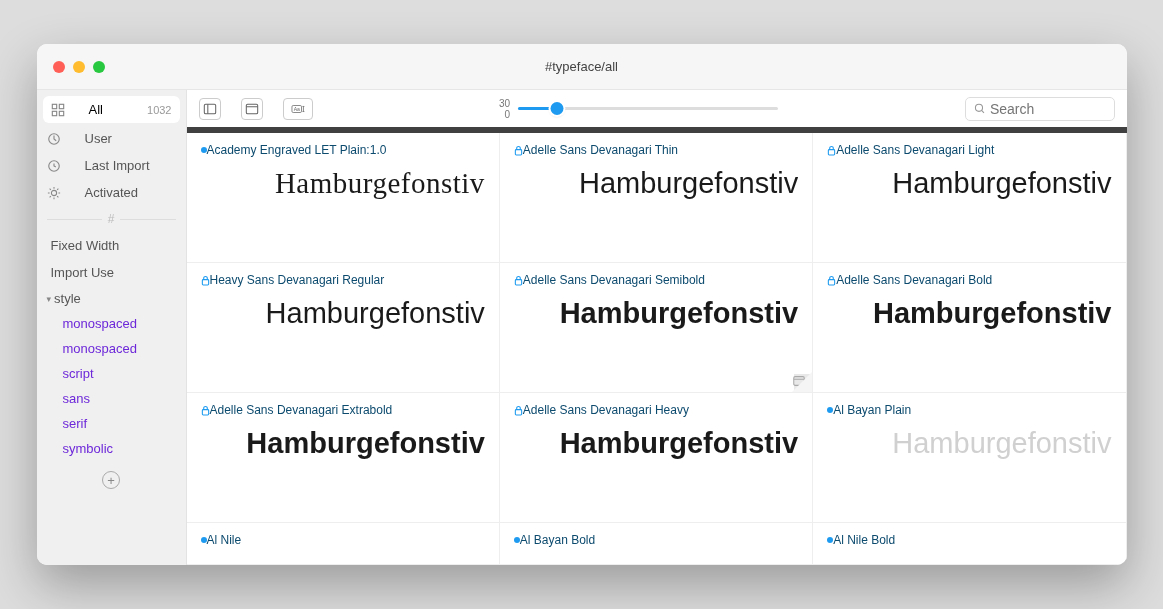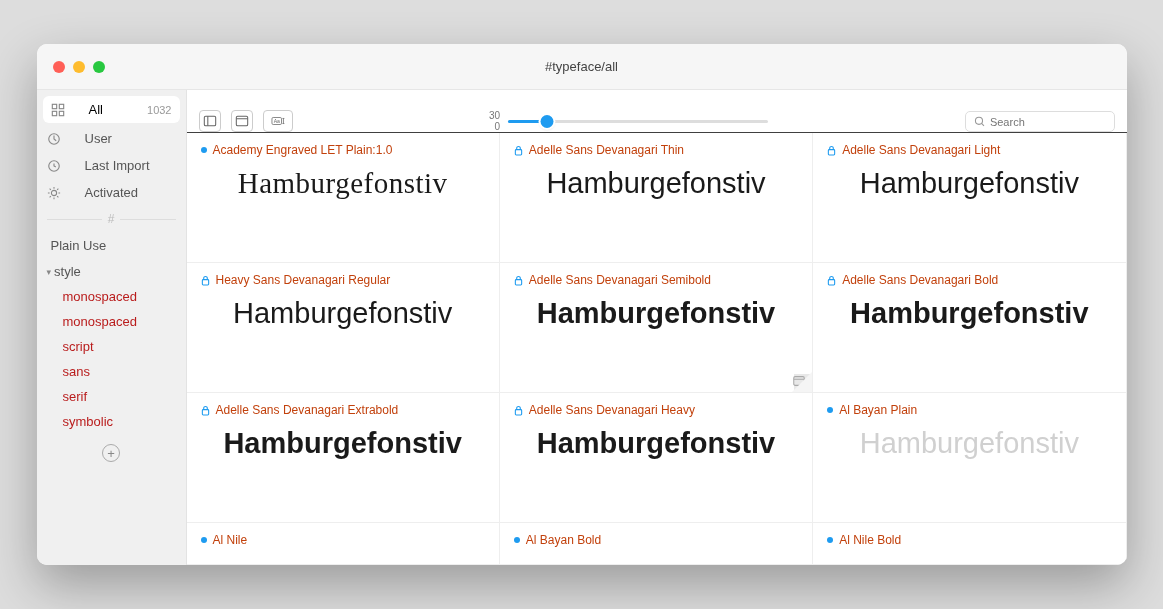--- a/index.html
+++ b/index.html
@@ -13,42 +13,42 @@
 .dot.green { background:#28c840; }
 .title-text { position:absolute; left:50%; transform:translateX(-50%); font-size:13px; color:#444; }
 .body { flex:1; display:flex; overflow:hidden; }
 .sidebar { width:150px; background:#f0f0f0; border-right:1px solid #e3e3e3; padding-top:4px; font-size:13px; color:#555; overflow:hidden;}
 .side-item { display:flex; align-items:center; padding:6px 10px; gap:24px; cursor:default; }
 .side-item.selected { background:#fff; border-radius:6px; margin:2px 6px; padding:6px 8px; color:#000;}
 .side-item .icon { width:14px; height:14px; display:flex; align-items:center; justify-content:center; color:#888; }
 .side-count { margin-left:auto; font-size:11px; color:#999; }
 .side-sep { display:flex; align-items:center; gap:6px; color:#bbb; margin:6px 10px; font-size:12px;}
 .side-sep::before, .side-sep::after { content:""; flex:1; height:1px; background:#ddd; }
-.side-sub { padding:5px 10px 5px 26px; font-size:13px; color:#b91c1c; }
+.side-sub { padding:5px 10px 5px 26px; font-size:13px; color:#6d28d9; }
 .side-group { padding:5px 10px 5px 10px; font-size:13px; color:#555; display:flex; align-items:center; gap:3px;}
 .side-group .chev { font-size:9px; color:#888; }
 .add-btn { display:flex; justify-content:center; padding:10px 0; }
 .add-circle { width:18px; height:18px; border:1px solid #aaa; border-radius:50%; display:flex; align-items:center; justify-content:center; color:#888; font-size:13px; line-height:1;}
 .main { flex:1; display:flex; flex-direction:column; }
-.toolbar { height:43px; border-bottom:1px solid #404040; display:flex; align-items:flex-end; padding:0 12px; gap:10px;}
+.toolbar { height:43px; border-bottom:6px solid #404040; display:flex; align-items:center; padding:0 12px; gap:20px;}
 .tb-btn { width:22px; height:22px; border:1px solid #ccc; border-radius:4px; display:flex; align-items:center; justify-content:center; color:#666; font-size:11px; cursor:default; background:#fff;}
 .tb-btn svg { width:14px; height:14px; }
 .slider-wrap { flex:1; display:flex; align-items:center; justify-content:center; gap:8px; }
 .slider-labels { font-size:10px; color:#777; text-align:right; line-height:1.1; }
 .slider-track { width:260px; height:3px; background:#ddd; border-radius:2px; position:relative; }
 .slider-fill { position:absolute; height:3px; background:#1e9bf0; border-radius:2px; width:15%; }
 .slider-thumb { position:absolute; width:13px; height:13px; border-radius:50%; background:#1e9bf0; top:-5px; left:15%; transform:translateX(-50%); box-shadow:0 0 0 2px #fff, 0 1px 3px rgba(0,0,0,0.3);}
 .search { display:flex; align-items:center; gap:5px; border:1px solid #ddd; border-radius:5px; padding:3px 8px; width:150px; color:#999;}
-.search input { border:none; outline:none; font-size:11px; width:100%; background:transparent; }
+.search input { border:none; outline:none; font-size:14px; width:100%; background:transparent; }
 .font-grid { flex:1; overflow:auto; display:grid; grid-template-columns: repeat(3, 1fr); }
 .font-cell { border-right:1px solid #eee; border-bottom:1px solid #eee; padding:10px 14px 18px 14px; display:flex; flex-direction:column; gap:10px; min-height:118px; position:relative;}
-.font-cell .header { display:flex; align-items:center; gap:6px; font-size:12px; color:#c2410c; }
+.font-cell .header { display:flex; align-items:center; font-size:12px; color:#0c4a6e; }
 .font-cell .status-dot { width:6px; height:6px; border-radius:50%; background:#1e9bf0; flex-shrink:0;}
 .font-cell .status-lock { width:9px; height:11px; flex-shrink:0; }
-.font-cell .preview { font-size:29px; color:#1a1a1a; text-align:center; white-space:nowrap; overflow:hidden;}
+.font-cell .preview { font-size:29px; color:#1a1a1a; text-align:right; white-space:nowrap; overflow:hidden;}
 .font-cell.last-row { min-height:30px; padding-bottom:0;}
 .card-icon { position:absolute; right:6px; bottom:4px; width:14px; height:14px; color:#aaa;}
 .card-icon::before { content:""; position:absolute; right:-6px; bottom:-4px; border:10px solid transparent; border-right-color:#f5f5f5; border-bottom-color:#f5f5f5;}
 .corner-fold { position:absolute; right:0; bottom:0; width:0; height:0; border-top:18px solid #e8e8e8; border-right:18px solid #f8f8f8;}
 .preview.thin { font-weight:100; }
 .preview.light { font-weight:300; }
 .preview.regular { font-weight:400; }
 .preview.semibold { font-weight:600; }
 .preview.bold { font-weight:700; }
 .preview.extrabold { font-weight:800; }
@@ -110,21 +110,24 @@
             </svg>
           </span>
         <span>Activated</span>
       </div>
 
       <div class="side-sep">
           <span>#</span>
         </div>
 
       <div class="side-item" style="padding-left:14px">
-        <span>Plain Use</span>
+        <span>Fixed Width</span>
+      </div>
+      <div class="side-item" style="padding-left:14px">
+        <span>Import Use</span>
       </div>
       <div class="side-group">
         <span class="chev">▾</span>
         <span>style</span>
       </div>
       <div class="side-sub">monospaced</div>
       <div class="side-sub">monospaced</div>
       <div class="side-sub">script</div>
       <div class="side-sub">sans</div>
       <div class="side-sub">serif</div>

